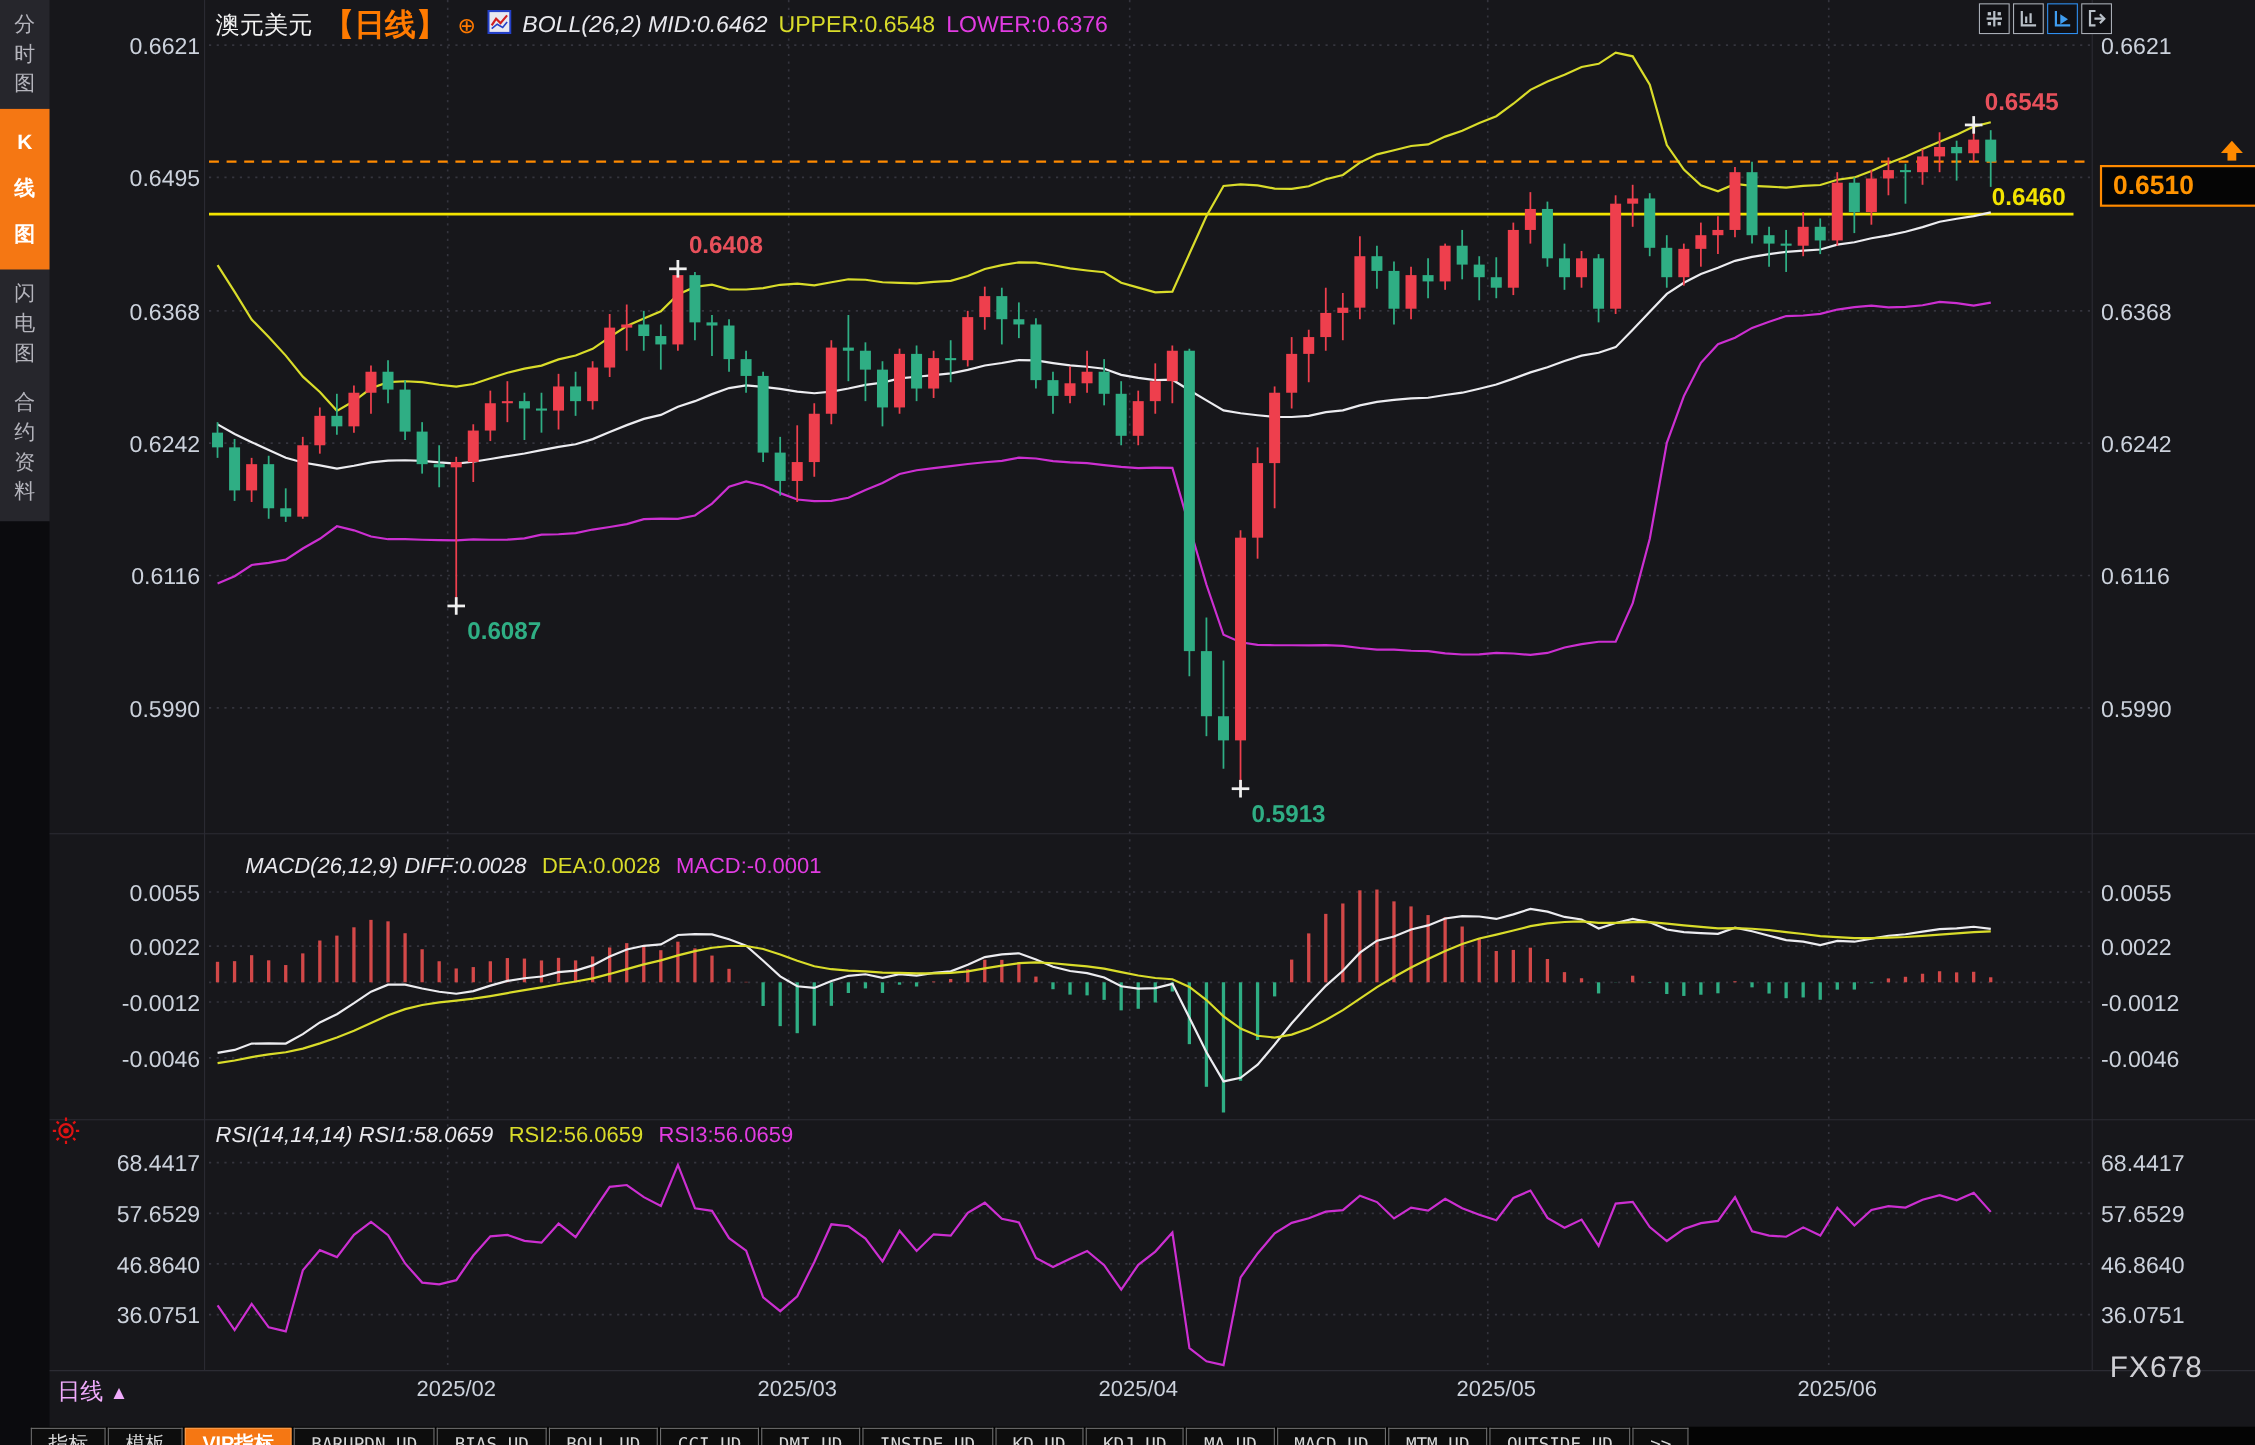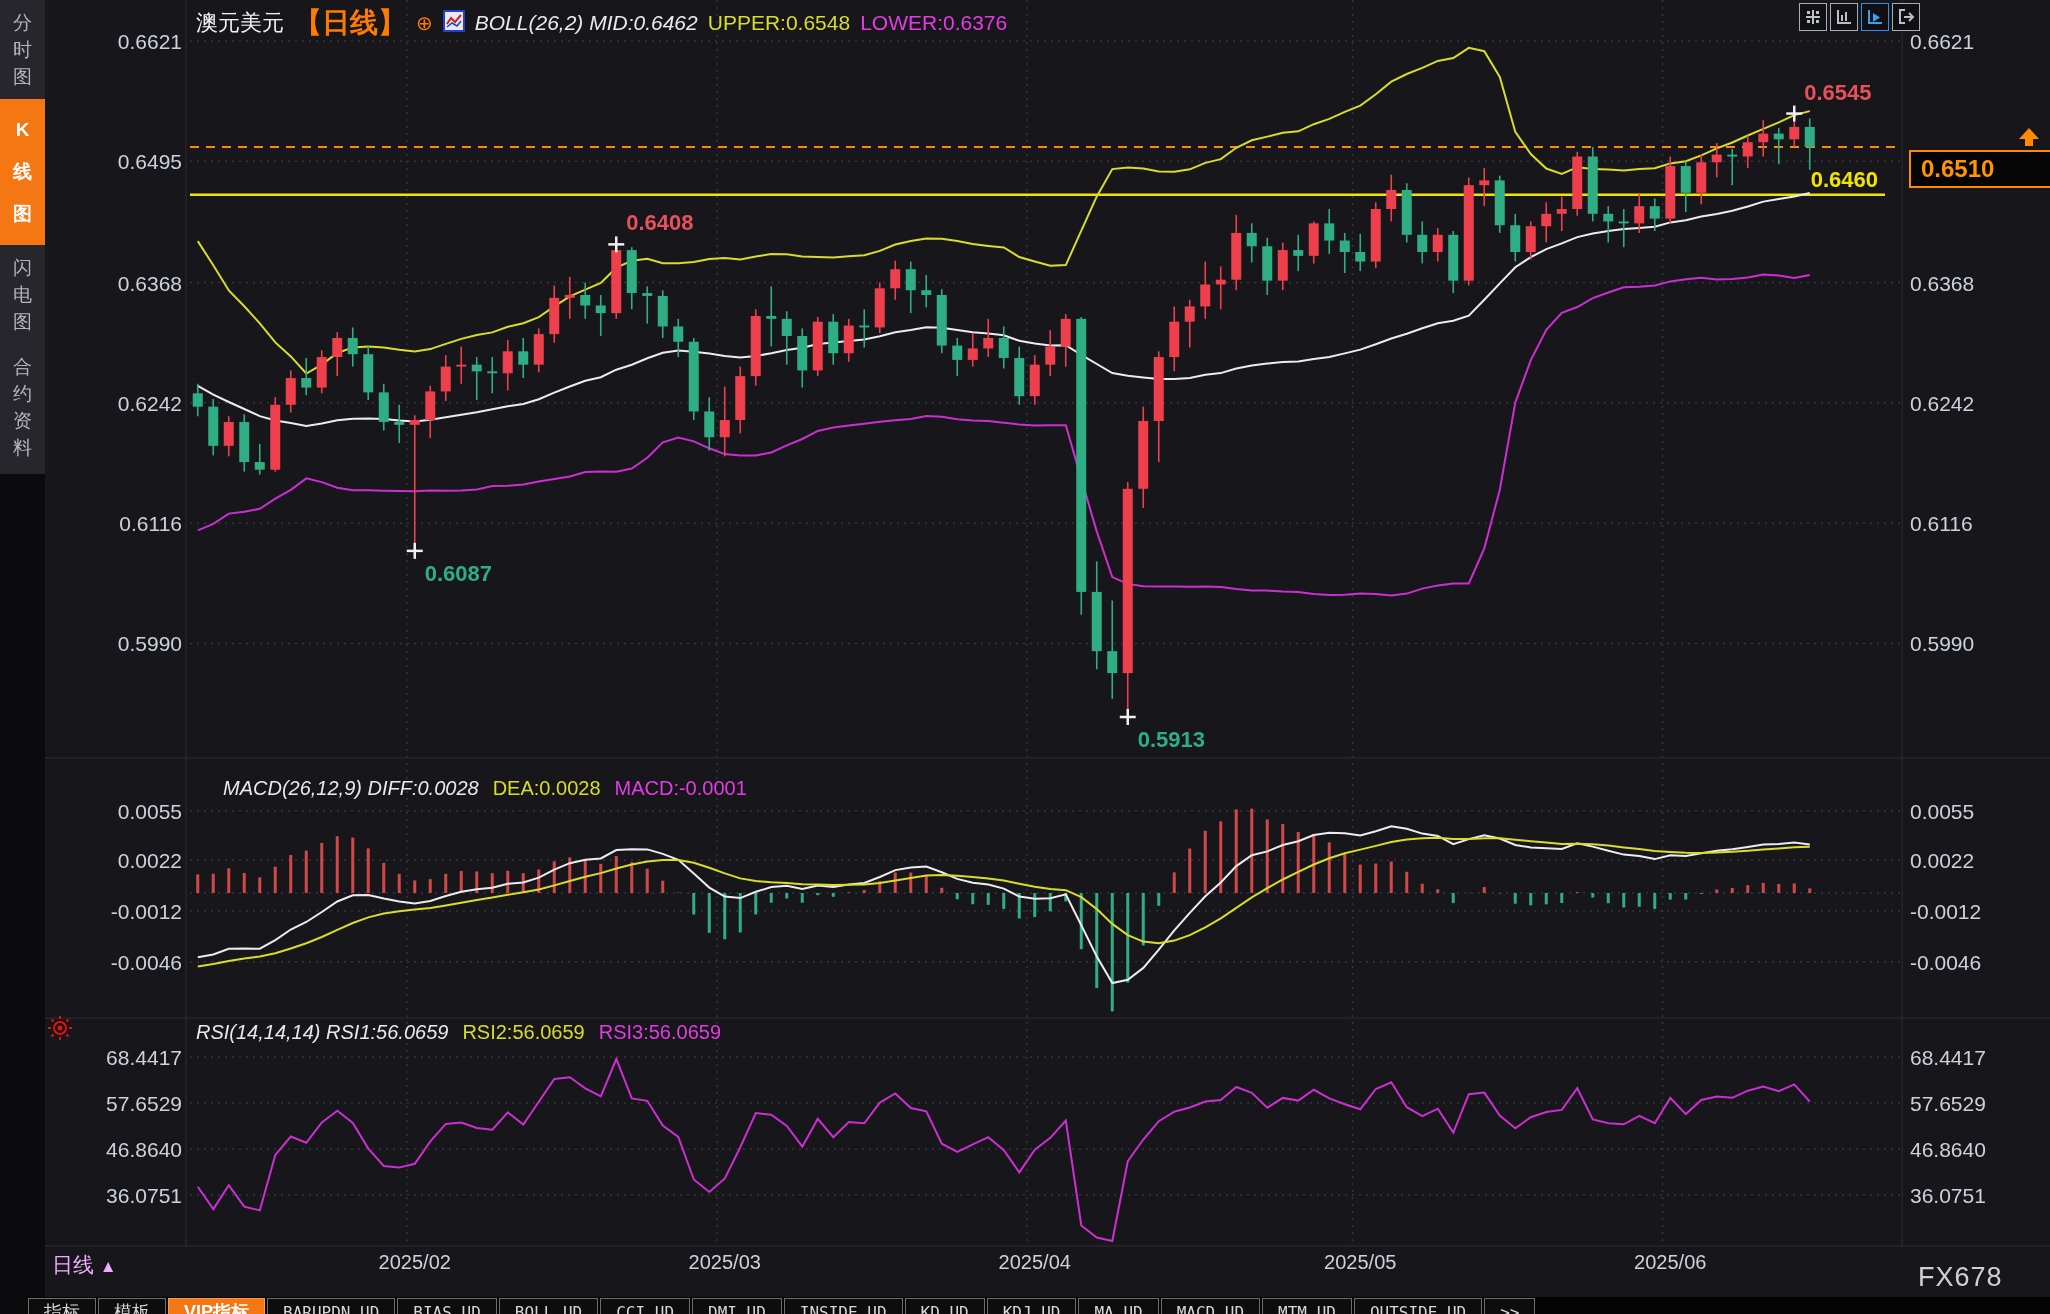--- a/index.html
+++ b/index.html
@@ -28,21 +28,21 @@
   #toolbar{position:absolute;left:1796px;top:3px;display:flex;z-index:6;}
   .tbtn{width:26px;height:26px;border:1px solid #a8adb5;background:#101014;margin-left:3px;display:flex;align-items:center;justify-content:center;cursor:pointer;}
   .tbtn.active{border-color:#2f8ff0;}
   
   #price-tag{position:absolute;left:1909px;top:150px;width:133px;height:34px;background:#050505;border:2px solid #ff8a00;color:#ff9300;font-size:24px;font-weight:bold;display:flex;align-items:center;padding-left:10px;z-index:6;}
   #price-arrow{position:absolute;left:2019px;top:128px;width:0;height:0;border-left:10px solid transparent;border-right:10px solid transparent;border-bottom:11px solid #ff8a00;z-index:7;}
   #price-arrow-stem{position:absolute;left:2025px;top:138px;width:8px;height:8px;background:#ff8a00;z-index:7;}
   
   #timeframe{position:absolute;left:52px;top:1251px;color:#f0abfc;font-size:21px;font-weight:normal;z-index:6;cursor:pointer;}
   #timeframe .tri{font-size:17px;}
-  #watermark{position:absolute;left:1918px;top:1262px;color:#cfcfd4;font-size:27px;letter-spacing:1px;z-index:6;}
+  #watermark{position:absolute;left:1918px;top:1228px;color:#cfcfd4;font-size:27px;letter-spacing:1px;z-index:6;}
   
   #live-icon{position:absolute;left:45px;top:1015px;z-index:6;}
   
   #tabbar{position:absolute;left:28px;right:0;bottom:0;height:17px;background:#040404;display:flex;align-items:stretch;z-index:6;}
   .tab{height:27px;line-height:27px;margin-top:1px;padding:0 15px;background:#0d0d0d;border:1px solid #6e6e6e;border-bottom-color:#2e2e2e;color:#d8d8d8;font-size:18px;margin-right:2px;cursor:pointer;white-space:nowrap;}
   .tab.mono{font-family:"DejaVu Sans Mono",monospace;font-size:16px;}
   .tab.selected{background:#f57713;color:#fff;border-color:#f79b4d;font-weight:bold;}
 </style>
 </head>
 <body>
@@ -526,21 +526,21 @@
   <div id="price-arrow"></div>
   <div id="price-arrow-stem"></div>
 
   <div id="macd-legend" class="legend">
     <span class="lg-white">MACD(26,12,9) DIFF:0.0028</span>
     <span class="lg-yellow">DEA:0.0028</span>
     <span class="lg-magenta">MACD:-0.0001</span>
   </div>
 
   <div id="rsi-legend" class="legend">
-    <span class="lg-white">RSI(14,14,14) RSI1:56.0659</span>
+    <span class="lg-white">RSI(14,14,14) RSI1:58.0659</span>
     <span class="lg-yellow">RSI2:56.0659</span>
     <span class="lg-magenta">RSI3:56.0659</span>
   </div>
 
   <div id="live-icon">
     <svg width="30" height="30" viewBox="0 0 30 30">
       <circle cx="15" cy="13" r="6" fill="none" stroke="#e01212" stroke-width="2"></circle>
       <circle cx="15" cy="13" r="2.5" fill="#e01212"></circle>
       <g stroke="#e01212" stroke-width="2">
         <line x1="15" y1="1" x2="15" y2="4"></line>

